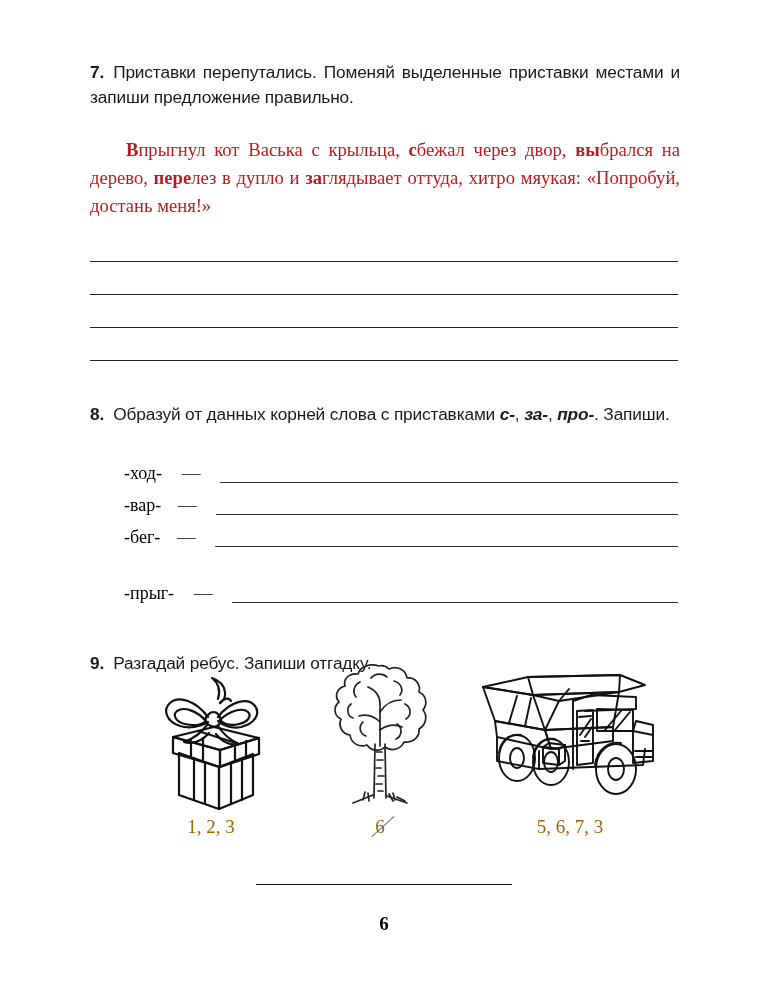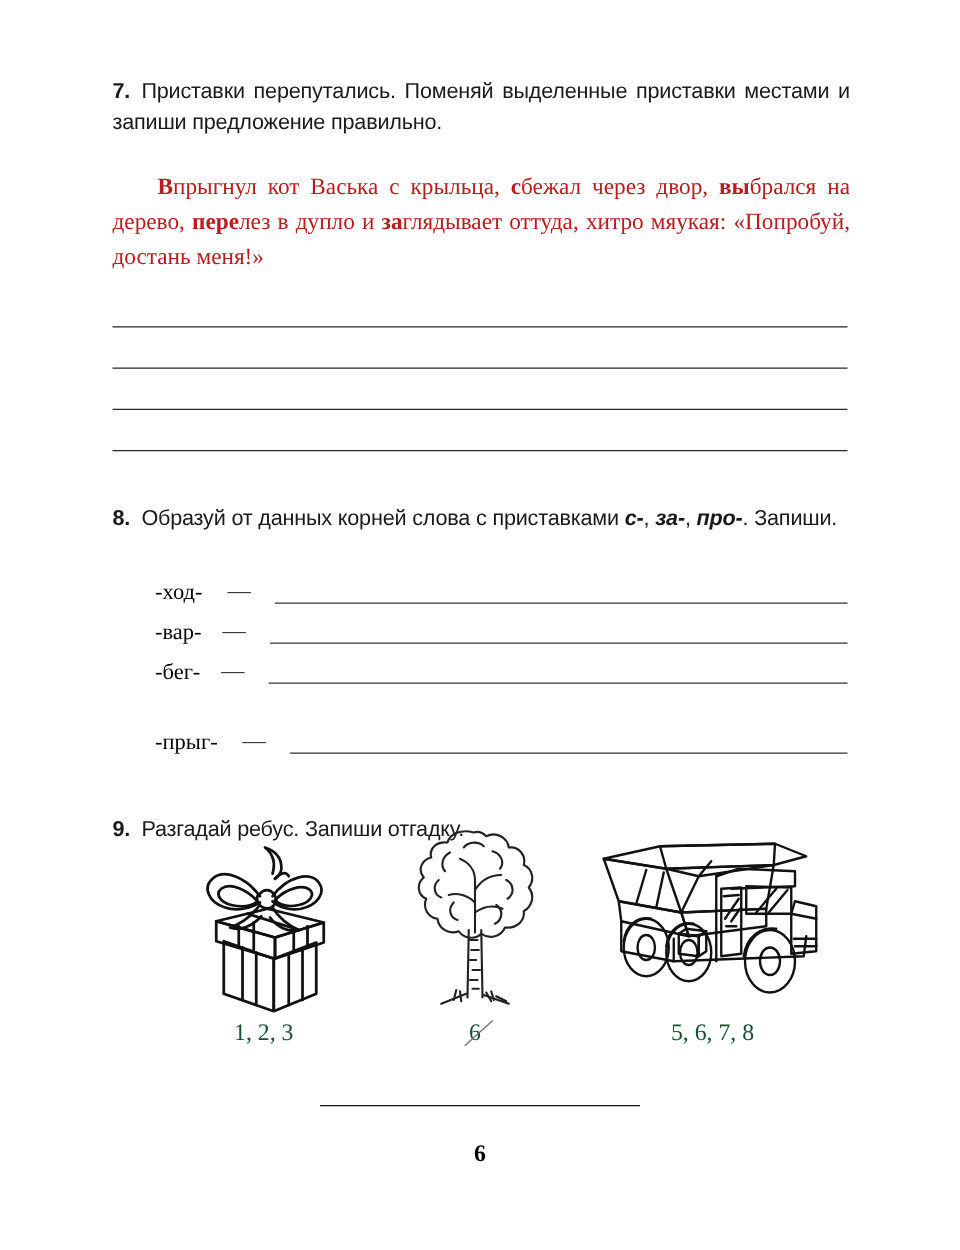--- a/index.html
+++ b/index.html
@@ -120,21 +120,21 @@
   .rebus-art {
     height: 150px;
     display: flex;
     align-items: flex-end;
     justify-content: center;
   }
   .rebus-caption {
     margin-top: 6px;
     font-family: "Liberation Serif", "DejaVu Serif", serif;
     font-size: 19px;
-    color: #14532d;
+    color: #a16207;
     position: relative;
     display: inline-block;
   }
   .strike-slash {
     position: absolute;
     left: -7px;
     top: 50%;
     width: 30px;
     height: 0;
     border-top: 1.8px solid #6e6e6e;
@@ -368,21 +368,21 @@
 
           <ellipse cx="143" cy="104" rx="20" ry="25"></ellipse>
           <ellipse cx="143" cy="104" rx="8" ry="11"></ellipse>
 
           <path d="M122 100 C124 84 136 76 148 78"></path>
 
           <path d="M26 88 C28 74 38 68 48 70"></path>
           <path d="M60 92 C62 78 72 72 82 74"></path>
         </svg>
       </div>
-      <div class="rebus-caption">5, 6, 7, 8</div>
+      <div class="rebus-caption">5, 6, 7, 3</div>
     </div>
 
   </div>
 
   <div class="foot-rule"></div>
   <div class="page-number">6</div>
 
 </div>
 
 </body></html>

